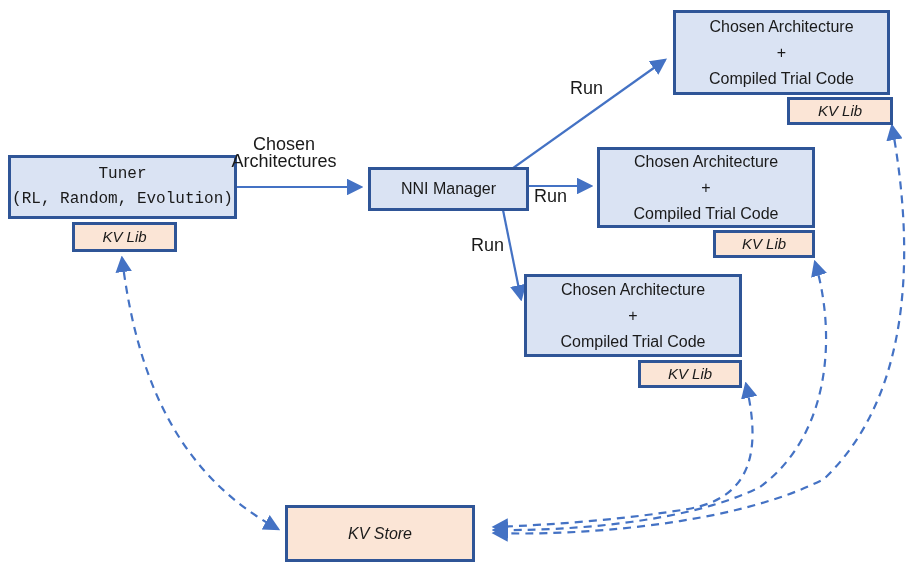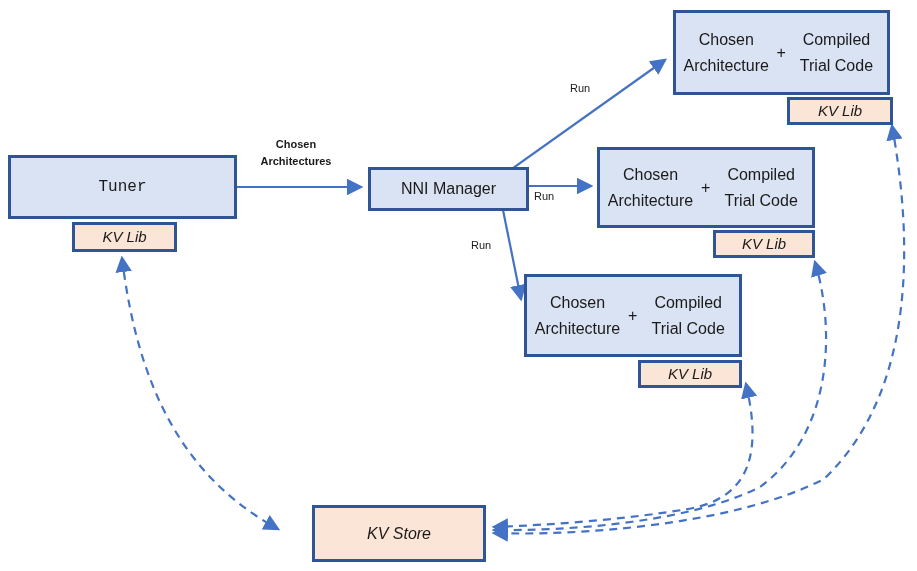--- a/index.html
+++ b/index.html
@@ -16,51 +16,52 @@
   }
   .edges {
     position: absolute; left: 0; top: 0;
     width: 917px; height: 571px;
     pointer-events: none;
   }
   .node {
     position: absolute;
     box-sizing: border-box;
     display: flex;
+    flex-direction: column;
     align-items: center;
     justify-content: center;
     text-align: center;
     border: 3px solid var(--border, #2F5597);
     line-height: 24px;
     font-size: 16px;
   }
   .node.blue  { background: var(--blue-fill, #DAE3F3); }
   .node.peach { background: var(--peach-fill, #FBE5D6); font-style: italic; }
 
   #tuner        { left: 8px;   top: 155px; width: 229px; height: 64px; line-height: 25px; font-family: Liberation Mono, monospace; }
   #tuner-kvlib  { left: 72px;  top: 222px; width: 105px; height: 30px; font-size: 15px; border-width: 3px; }
   #nni          { left: 368px; top: 167px; width: 161px; height: 44px; }
   #trial1       { left: 673px; top: 10px;  width: 217px; height: 85px; }
   #trial1-kvlib { left: 787px; top: 97px;  width: 106px; height: 28px; font-size: 15px; }
   #trial2       { left: 597px; top: 147px; width: 218px; height: 81px; }
   #trial2-kvlib { left: 713px; top: 230px; width: 102px; height: 28px; font-size: 15px; }
   #trial3       { left: 524px; top: 274px; width: 218px; height: 83px; }
   #trial3-kvlib { left: 638px; top: 360px; width: 104px; height: 28px; font-size: 15px; }
-  #kvstore      { left: 285px; top: 505px; width: 174px; height: 57px; margin-left: 27px; }
+  #kvstore      { left: 285px; top: 505px; width: 190px; height: 57px; }
 
   .trial-line { line-height: 26px; }
   .edge-label {
     position: absolute;
-    font-size: 11px;
+    font-size: 18px;
     line-height: 17px;
     white-space: pre-line;
     text-align: center;
     color: #1a1a1a;
   }
-  #lbl-chosen { left: 236px; top: 136px; width: 120px; font-weight: bold; }
+  #lbl-chosen { left: 224px; top: 136px; width: 120px; }
   #lbl-run1   { left: 570px; top: 80px; }
   #lbl-run2   { left: 534px; top: 188px; }
   #lbl-run3   { left: 471px; top: 237px; }
 
   .solid-edge {
     stroke: var(--arrow, #4472C4);
     stroke-width: 2.2;
     fill: none;
   }
   .dashed-edge {
@@ -88,20 +89,21 @@
     <path class="solid-edge" d="M 503,210 L 521,299" marker-end="url(#arr)"></path>
 
     <path class="dashed-edge" d="M 122,258 C 138,390 185,478 278,529" marker-start="url(#arr)" marker-end="url(#arr)"></path>
     <path class="dashed-edge" d="M 746,384 C 760,445 756,497 688,509 C 628,519 552,525 494,527" marker-start="url(#arr)" marker-end="url(#arr)"></path>
     <path class="dashed-edge" d="M 815,262 C 836,332 832,434 760,487 C 688,523 568,531 494,530" marker-start="url(#arr)" marker-end="url(#arr)"></path>
     <path class="dashed-edge" d="M 892,126 C 916,257 910,397 824,479 C 733,526 573,536 494,533" marker-start="url(#arr)" marker-end="url(#arr)"></path>
   </svg>
 
   <div class="node blue" id="tuner">
     <div>Tuner</div>
+    <div>(RL, Random, Evolution)</div>
   </div>
 
   <div class="node peach" id="tuner-kvlib">
     <div>KV Lib</div>
   </div>
 
   <div class="node blue" id="nni">
     <div>NNI Manager</div>
   </div>
 

